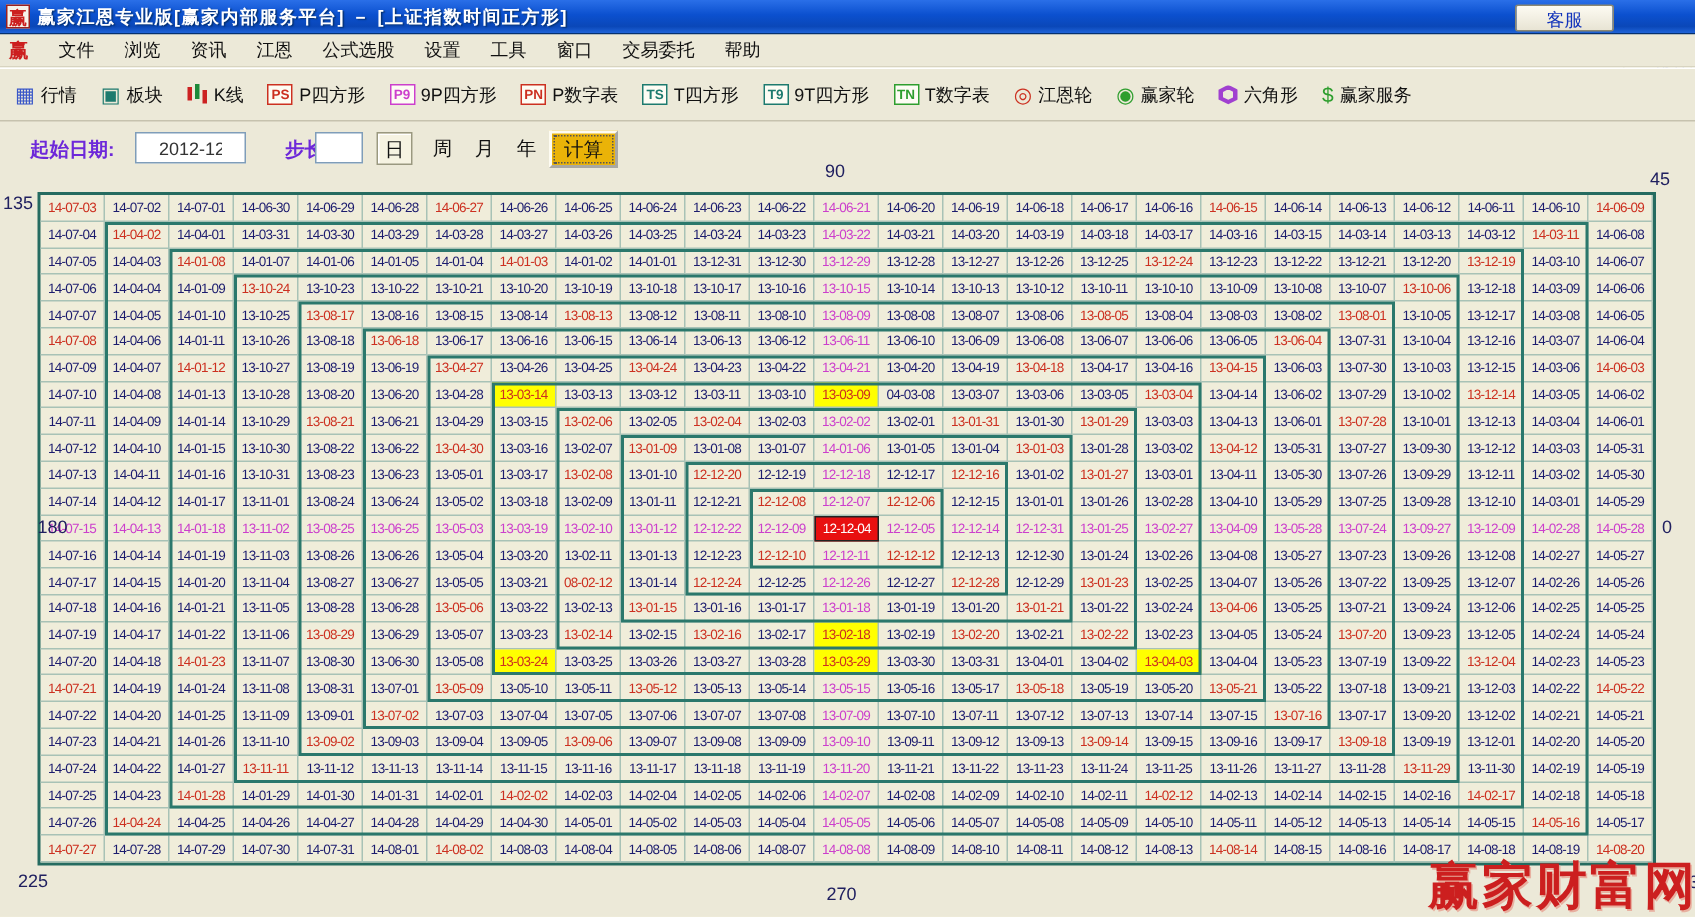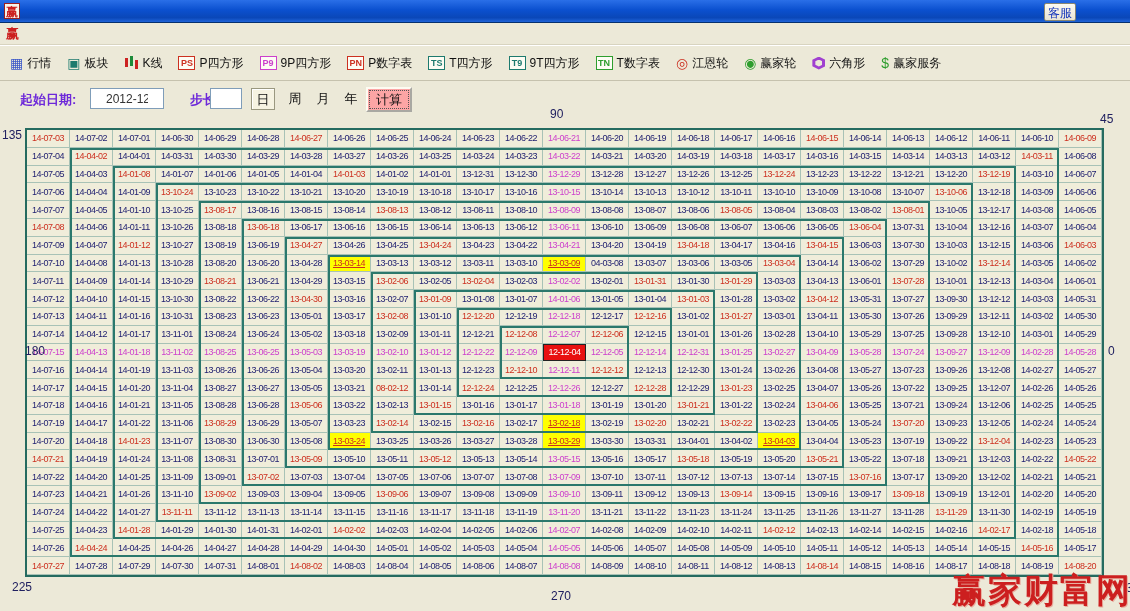--- a/index.html
+++ b/index.html
@@ -15,21 +15,21 @@
     display:flex; align-items:center; color:#fff;
     border-bottom:1px solid #05306e;
   }
   .app-icon { width:16px; height:16px; margin:0 5px 0 4px; background:#f6f3ea;
     color:#cc1f1f; font-weight:bold; font-size:12px; line-height:16px; text-align:center;
     border:1px solid #9a2020; }
   .win-title { font-size:12px; font-weight:bold; letter-spacing:1px;
     text-shadow:1px 1px 1px #05306e; white-space:nowrap; }
   .title-btns { position:absolute; right:2px; top:3px; display:flex; gap:6px; }
   .title-btn {
-    height:18px; padding:1px 3px; font-size:12px; color:#1133bb;
+    height:18px; padding:1px 20px; font-size:12px; color:#1133bb;
     background:linear-gradient(180deg,#fdfbf2,#e8e4d4); border:1px solid #8a8772;
     border-radius:2px; white-space:nowrap;
   }
   .title-btn.clipped { width:46px; overflow:hidden;margin-top:31px; }
   
   .menubar {
     position:absolute; left:0; top:23px; width:1130px; height:22px;
     background:#ece9d8; border-bottom:1px solid #d8d4c0;
     display:flex; align-items:center; font-size:12px; color:#111;
   }
@@ -64,21 +64,21 @@
   .ctl-label { position:absolute; color:#6d28d9; font-weight:bold; font-size:13px; }
   .ctl-input {
     position:absolute; background:#fff; border:1px solid #7f9db9; font-size:12px;
     color:#222; padding:1px 15px; font-family:"Liberation Sans",sans-serif;
   }
   .unit-btn { position:absolute; top:6px; width:24px; height:22px; font-size:13px;
     color:#111; text-align:center; line-height:22px; }
   .unit-btn.selected { background:#f6f3e2; border:1px solid #9a9880;
     box-shadow:inset 1px 1px 0 #fff; }
   .calc-btn { position:absolute; left:366px; top:5px; width:46px; height:25px;
-    background:#fca5a5; border:2px outset #fdfbf2; font-size:13px; color:#111;
+    background:#eab308; border:2px outset #fdfbf2; font-size:13px; color:#111;
     text-align:center; line-height:21px; outline:1px dotted #555; outline-offset:-4px;
     font-family:"Liberation Sans",sans-serif; }
   
   .angle { position:absolute; font-size:12px; color:#202060; z-index:6; }
   
   .grid-wrap {
     position:absolute; left:25px; top:128px; width:1079px; height:449px;
     border:2px solid #256b60; background:#f0edda; z-index:1;
   }
   .grid {
@@ -86,44 +86,57 @@
     display:grid; grid-template-columns:repeat(25,1fr); grid-template-rows:repeat(25,1fr);
   }
   .cell {
     position:relative; display:flex; align-items:center; justify-content:center;
     font-size:9px; letter-spacing:-0.5px; white-space:nowrap; overflow:hidden;
     border-right:1px solid #a8c2b6; border-bottom:1px solid #a8c2b6;
     color:#1c1c6e; z-index:1;
   }
   .cell.r { color:#cc3020; }
   .cell.m { color:#cc3fcc; }
-  .cell.y { background:#ffff00; color:#cc3020;text-decoration:underline; }
+  .cell.y { background:#ffff00; color:#cc3020; }
   .cell.c { background:#e81010; color:#ffffff; border:1px solid #222; z-index:3; }
   .ring { position:absolute; border:2px solid #2b786c; pointer-events:none; z-index:2; }
   
   .watermark {
     position:absolute; left:952px; top:568px; z-index:10;
     font-family:"DejaVu Serif", serif; font-weight:bold; font-size:34px;
     color:#cc1f1f; letter-spacing:2px; white-space:nowrap;
     text-shadow:1px 1px 0 #e8b0a0;
   }
 </style>
 </head>
 <body>
 
 <div class="titlebar">
   <span class="app-icon">赢</span>
+  <span class="win-title">赢家江恩专业版[赢家内部服务平台] － [上证指数时间正方形]</span>
   <span class="title-btns">
     <span class="title-btn">客服</span>
     <span class="title-btn clipped">论坛</span>
   </span>
 </div>
 
 <div class="menubar">
   <span class="menu-logo">赢</span>
+  <span id="menu-items" style="display:flex">
+      <span class="menu-item">文件</span>
+      <span class="menu-item">浏览</span>
+      <span class="menu-item">资讯</span>
+      <span class="menu-item">江恩</span>
+      <span class="menu-item">公式选股</span>
+      <span class="menu-item">设置</span>
+      <span class="menu-item">工具</span>
+      <span class="menu-item">窗口</span>
+      <span class="menu-item">交易委托</span>
+      <span class="menu-item">帮助</span>
+    </span>
 </div>
 
 <div class="toolbar" id="toolbar">
     <span class="tb-item">
       <span class="glyph" style="color: rgb(58, 87, 200);">▦</span>
       <span class="label">行情</span>
     </span>
     <span class="tb-item">
       <span class="glyph" style="color: rgb(29, 122, 110);">▣</span>
       <span class="label">板块</span>

